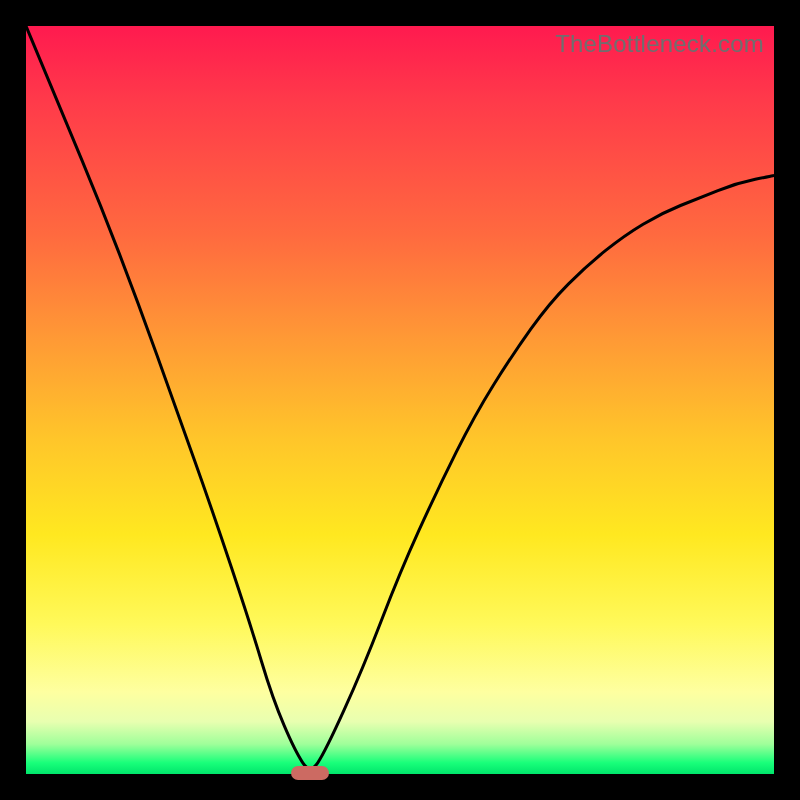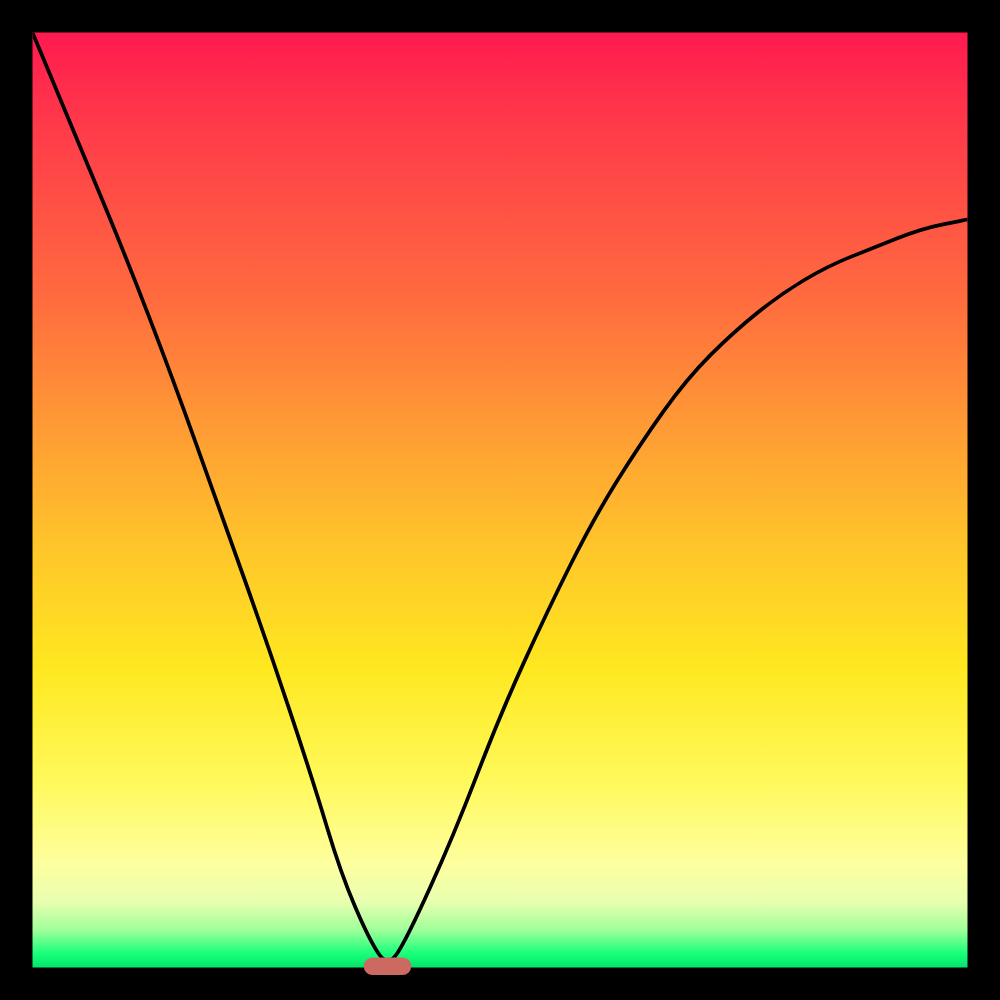--- a/index.html
+++ b/index.html
@@ -68,20 +68,21 @@
     z-index: 4;
   }
 </style>
 </head>
 <body>
 
 <div class="frame">
 
   <div class="plot-area">
 
+    <div class="watermark">TheBottleneck.com</div>
 
     <svg class="curve" viewBox="0 0 748 748" preserveAspectRatio="none">
       <path fill="none" stroke="#000" stroke-width="3" stroke-linecap="round" d="M 0.0 0.0 Q 37.4 89.8 56.1 134.6 Q 74.8 179.5 93.5 228.1 Q 112.2 276.8 130.9 329.1 Q 149.6 381.5 168.3 433.8 Q 187.0 486.2 205.7 542.3 Q 224.4 598.4 235.6 635.8 Q 246.8 673.2 258.1 699.4 Q 269.3 725.6 276.8 736.8 Q 284.2 748.0 291.7 736.8 Q 299.2 725.6 317.9 684.4 Q 336.6 643.3 355.3 594.7 Q 374.0 546.0 392.7 504.9 Q 411.4 463.8 430.1 426.4 Q 448.8 389.0 467.5 359.0 Q 486.2 329.1 504.9 302.9 Q 523.6 276.8 542.3 258.1 Q 561.0 239.4 579.7 224.4 Q 598.4 209.4 617.1 198.2 Q 635.8 187.0 654.5 179.5 Q 673.2 172.0 691.9 164.6 Q 710.6 157.1 729.3 153.3 T 748.0 149.6"></path>
     </svg>
 
     <div class="marker" style="left: 265.24px; top: 740px;"></div>
   </div>
 
 </div>
 

